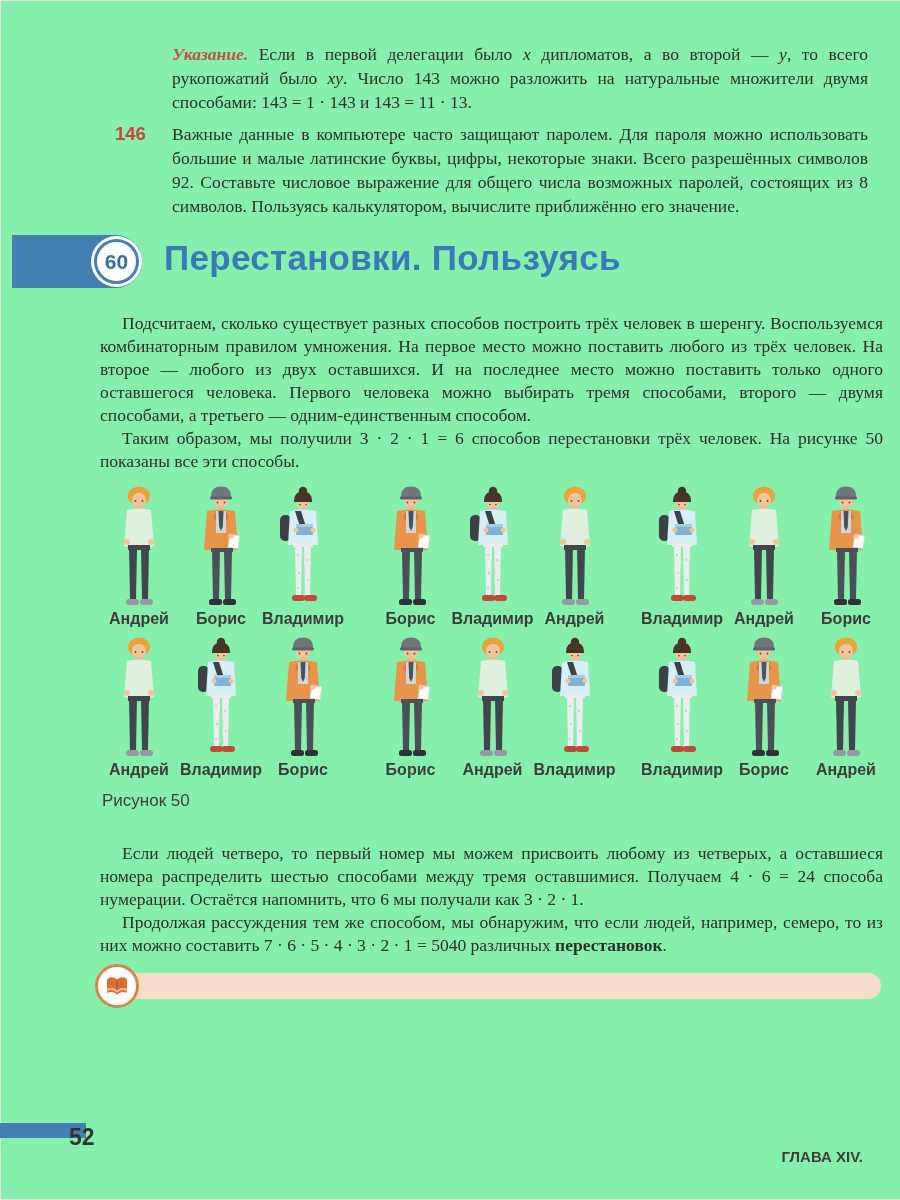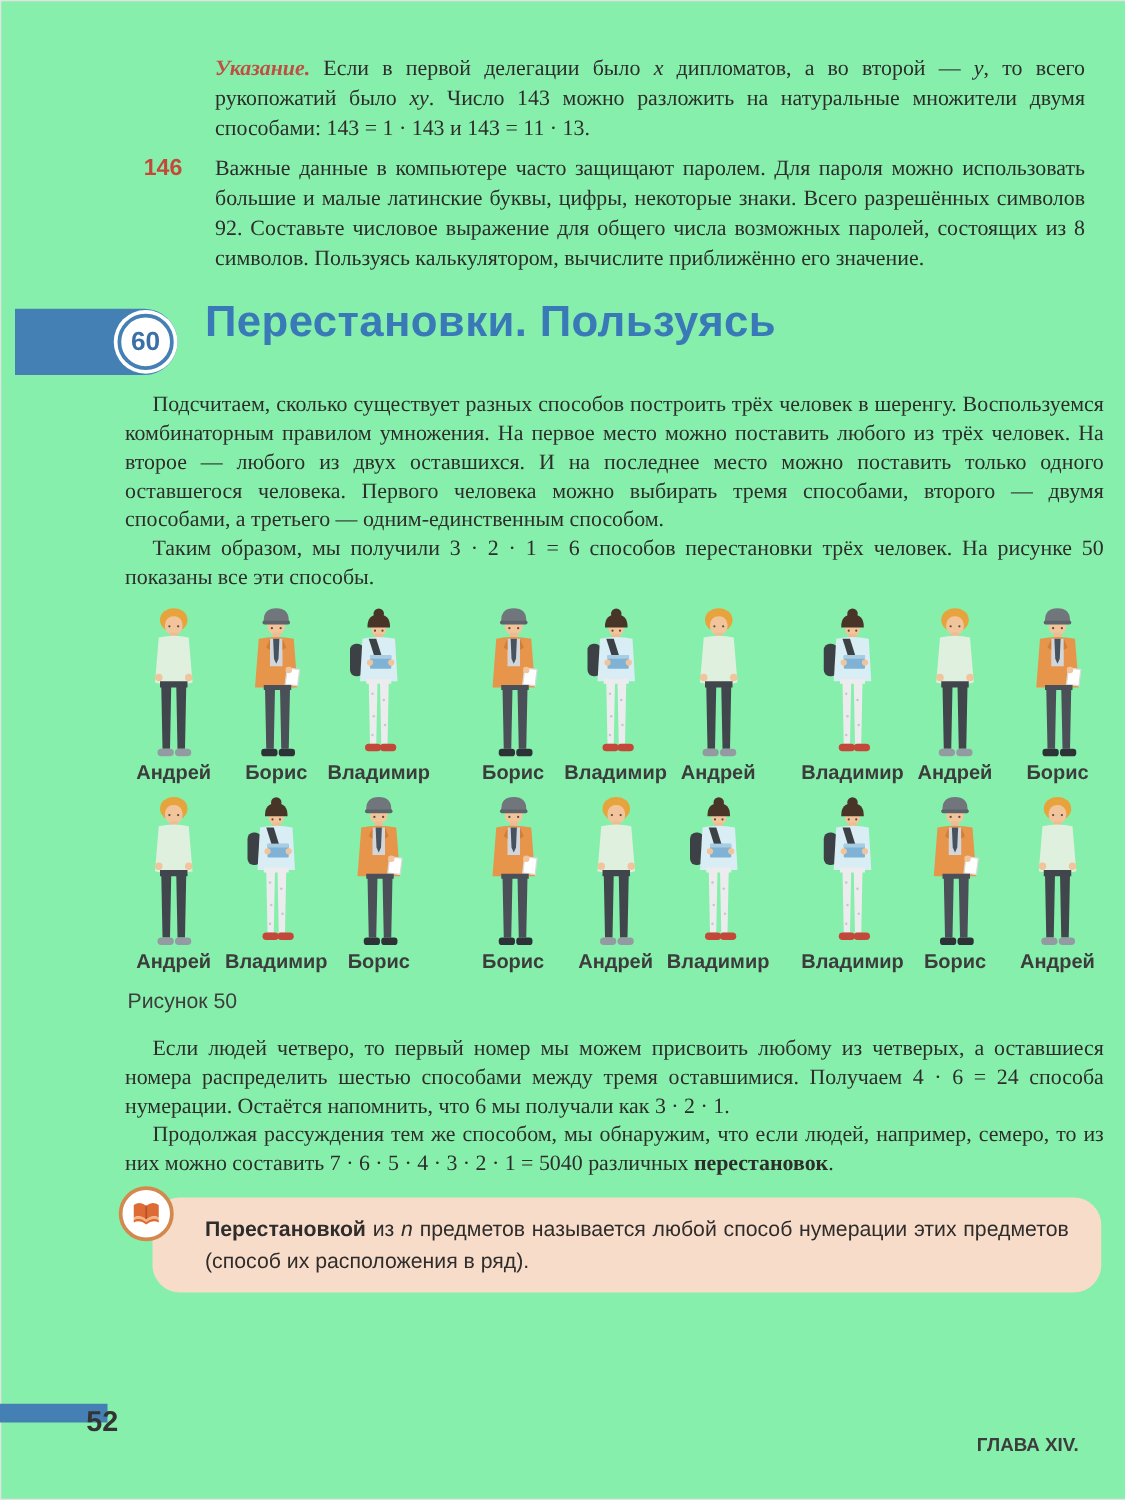--- a/index.html
+++ b/index.html
@@ -16,38 +16,38 @@
   
   .problem{position:relative;margin:8px 40px 0 103px;}
   .problem-number{
     position:absolute;left:0;top:1px;color:#c34a38;
     font-family:"Liberation Sans",sans-serif;font-weight:bold;font-size:18.5px;text-align:center;
   }
   .problem-text{margin:0 0 0 57px;font-size:17.5px;line-height:24px;text-align:justify;}
   
   .section-header{position:relative;height:53px;margin-top:13px;}
   .section-bar{
-    position:absolute;left:0;top:16px;width:130px;height:53px;
+    position:absolute;left:0;top:4px;width:130px;height:53px;
     background:#4580b4;border-radius:0 27px 27px 0;
   }
   .section-circle{
     position:absolute;right:3px;top:4px;width:39px;height:39px;border-radius:50%;
     background:#fff;border:3px solid #4580b4;box-shadow:0 0 0 3px #fff;
     display:flex;align-items:center;justify-content:center;
     font-family:"Liberation Sans",sans-serif;font-weight:bold;font-size:21px;color:#3a6fa8;
   }
   .section-title{
     position:absolute;left:152px;top:7px;margin:0;
     font-family:"Liberation Sans",sans-serif;font-weight:bold;font-size:35px;
     color:#3a79b8;letter-spacing:.3px;
   }
   
   .body{margin:0 25px 0 88px;font-size:17.5px;line-height:23px;text-align:justify;text-indent:22px;}
   .p1{margin-top:28px;}
-  .p3{margin-top:16px;}
+  .p3{margin-top:31px;}
   
   .figure{margin:12px 25px 0 90px;}
   .fig-row{display:flex;justify-content:space-between;}
   .fig-row + .fig-row{margin-top:8px;}
   .fig-group{display:flex;gap:8px;}
   .person{width:74px;display:flex;flex-direction:column;align-items:center;}
   .person-art svg{display:block;}
   .person-label{
     font-family:"Liberation Sans",sans-serif;font-size:16px;color:#3c3c3c;
     margin-top:3px;white-space:nowrap;font-weight:bold;
@@ -585,20 +585,19 @@
 
   <div class="defbox">
     <div class="defbox-icon">
       <svg width="24" height="20" viewBox="0 0 24 20">
         <path d="M2 3 Q7 -0.5 12 3.5 Q17 -0.5 22 3 L22 13 Q17 10.5 12 14.5 Q7 10.5 2 13 Z" fill="#dd6b33"></path>
         <path d="M12 3.5 L12 14.5" stroke="#b9512a" stroke-width="1.4"></path>
         <path d="M2 13 Q7 10.5 12 14.5 Q17 10.5 22 13 L22 15 Q17 12.5 12 16.5 Q7 12.5 2 15 Z" fill="#f6b27f"></path>
         <path d="M2 15 Q7 12.5 12 16.5 Q17 12.5 22 15 L22 17 Q17 14.5 12 18.5 Q7 14.5 2 17 Z" fill="#dd6b33"></path>
       </svg>
     </div>
-    <p class="defbox-text"><b>Перестановкой</b><span> из </span><span class="var">n</span><span> предметов называется любой способ нумерации этих предметов (способ их расположения в ряд).</span></p>
   </div>
 
   <div class="footer-bar"></div>
   <div class="page-number">52</div>
   <div class="chapter-label">ГЛАВА XIV.</div>
 
 </div>
 
 </body></html>

